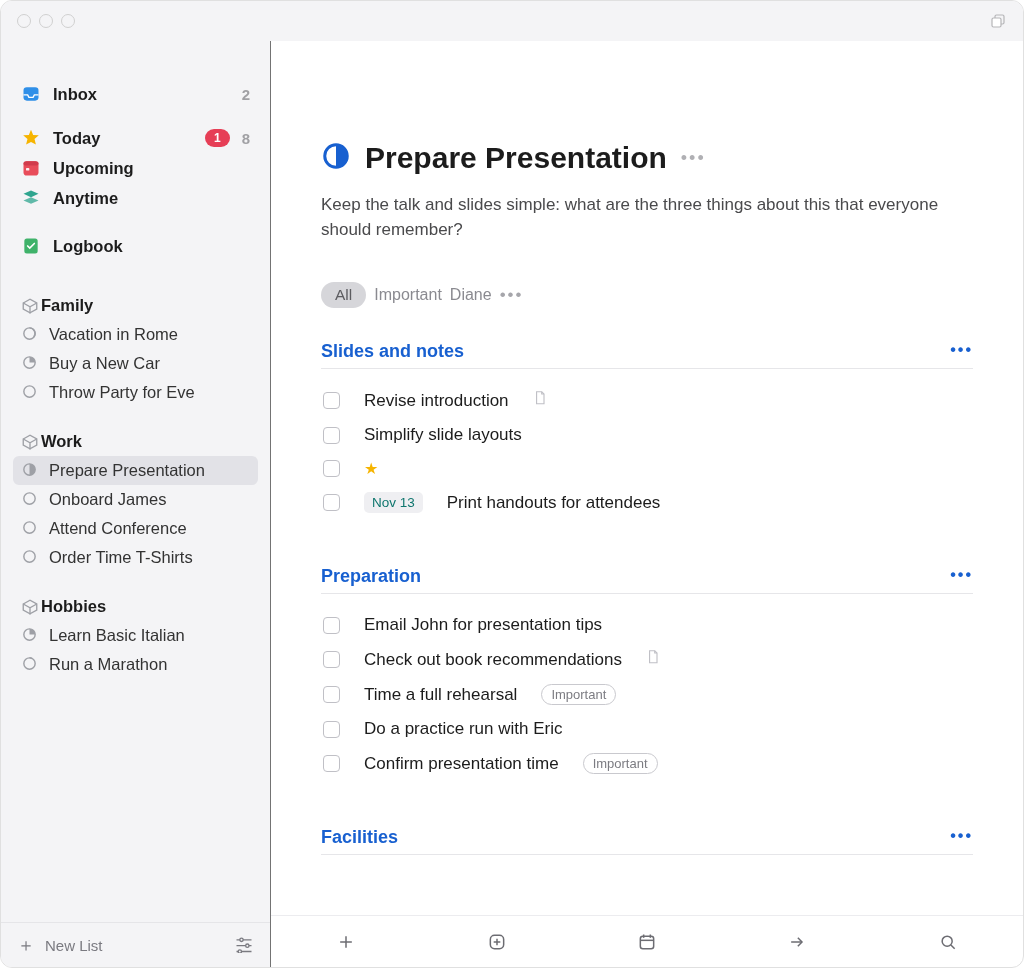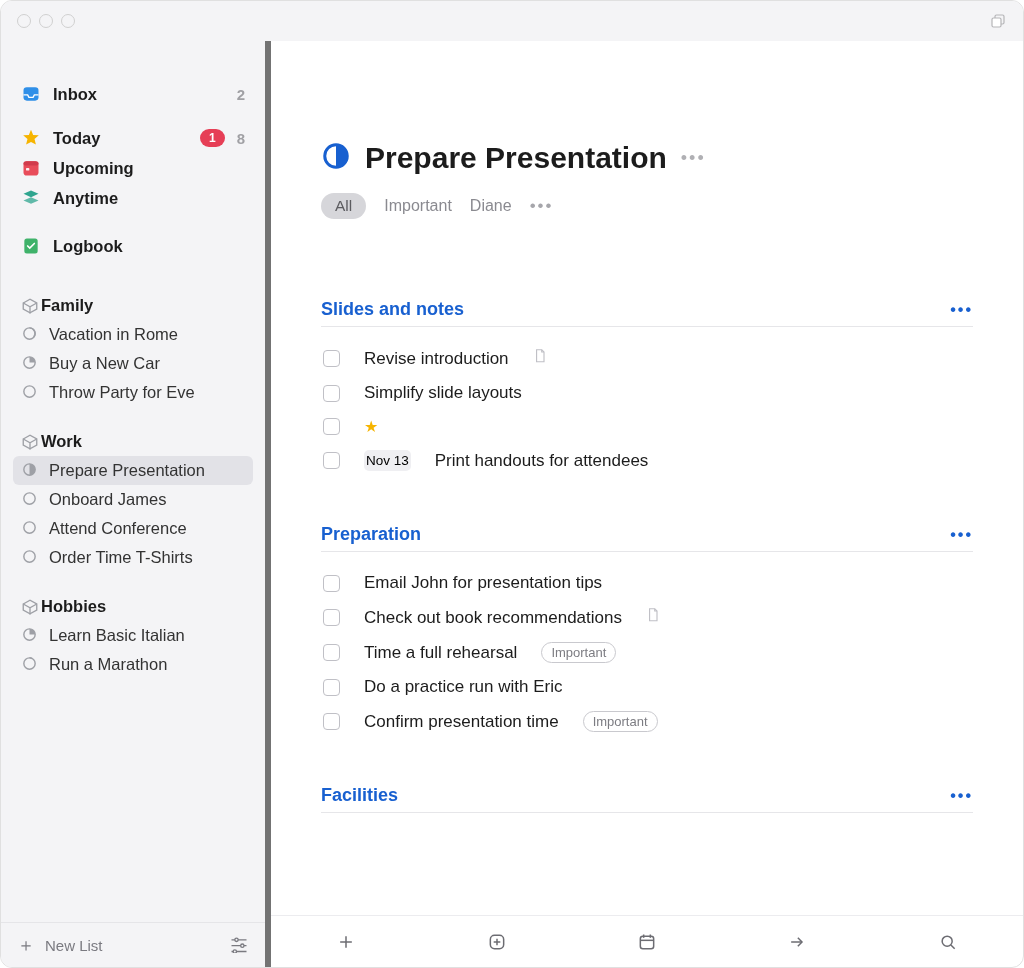--- a/index.html
+++ b/index.html
@@ -36,21 +36,21 @@
   .title-right { color: #b5b5b8; }
   .small-svg { width: 18px; height: 18px; display: block; }
 
   
   .body { flex: 1 1 auto; display: flex; min-height: 0; }
   .sidebar {
     width: 270px;
     background: #f4f4f6;
     display: flex;
     flex-direction: column;
-    border-right: 6px solid #737373;
+    border-right: 1px solid #737373;
   }
   .side-scroll { flex: 1 1 auto; overflow: auto; padding: 38px 12px 12px 12px; }
 
   .nav-item {
     display: flex;
     align-items: center;
     gap: 12px;
     padding: 5px 8px;
     border-radius: 6px;
     font-size: 16.5px;
@@ -101,47 +101,47 @@
   
   .main { flex: 1 1 auto; display: flex; flex-direction: column; min-width: 0; }
   .main-scroll { flex: 1 1 auto; overflow: auto; padding: 100px 50px 40px 50px; }
 
   .proj-header { display: flex; align-items: center; gap: 14px; margin-bottom: 18px; }
   .proj-title { font-size: 30px; font-weight: 700; }
   .proj-more { color: #b0b0b4; font-size: 18px; letter-spacing: 2px; cursor: pointer; }
 
   .proj-notes { color: #4a4a4c; font-size: 17px; line-height: 1.45; max-width: 620px; margin-bottom: 40px; }
 
-  .tag-row { display: flex; align-items: center; gap: 18px; margin-bottom: 80px; }
+  .tag-row { display: flex; align-items: center; gap: 8px; margin-bottom: 33px; }
   .tag-pill {
     background: #d6d6da; color: #5c5c60; font-size: 15.5px;
     padding: 4px 14px; border-radius: 14px; font-weight: 500; cursor: pointer;
   }
   .tag-plain { color: #8a8a90; font-size: 16px; cursor: pointer; }
   .tag-dots { color: #a6a6ab; font-size: 17px; letter-spacing: 2px; cursor: pointer; }
 
   .heading-row {
-    display: flex; align-items: center; justify-content: space-between;
+    display: flex; justify-content: space-between;
     border-bottom: 1px solid #e6e6e9; padding-bottom: 6px; margin-bottom: 14px;
   }
   .heading-title { color: #1860d0; font-size: 18px; font-weight: 700; }
   .heading-dots { color: #1860d0; letter-spacing: 2px; font-weight: 700; cursor: pointer; }
 
   .task-row {
     display: flex; align-items: center; gap: 24px;
     padding: 7px 2px; font-size: 17px;
   }
   .check {
     width: 17px; height: 17px; border: 1.5px solid #c0c0c6; border-radius: 4px;
     flex: none; cursor: pointer; background: #fff;
   }
   .star { color: #f6b400; font-size: 16px; }
   .date-chip {
-    background: #efeff2; color: #000000; font-size: 13.5px;
-    padding: 3px 2px; border-radius: 5px;
+    background: #efeff2; color: #0f766e; font-size: 13.5px;
+    padding: 3px 8px; border-radius: 5px;
   }
   .tag-chip {
     border: 1px solid #c9c9ce; color: #7c7c82; font-size: 13px;
     padding: 2px 9px; border-radius: 12px;
   }
   .note-icon { color: #c0c0c6; }
 
   .section-spacer { height: 46px; }
 
   .toolbar {
@@ -357,20 +357,21 @@
           <span>
             <svg width="30" height="30" viewBox="0 0 24 24">
                 <circle cx="12" cy="12" r="9" fill="none" stroke="#1860d0" stroke-width="2.4"></circle>
                 <path d="M12 12V3a9 9 0 0 1 0 18z" fill="#1860d0"></path>
               </svg>
           </span>
           <span class="proj-title">Prepare Presentation</span>
           <span class="proj-more">•••</span>
         </div>
 
+        <div class="proj-notes">Keep the talk and slides simple: what are the three things about this that everyone should remember?</div>
 
         <div class="tag-row">
           <span class="tag-pill">All</span>
           <span class="tag-plain">Important</span>
           <span class="tag-plain">Diane</span>
           <span class="tag-dots">•••</span>
         </div>
 
         <div class="heading-row">
           <span class="heading-title">Slides and notes</span>

